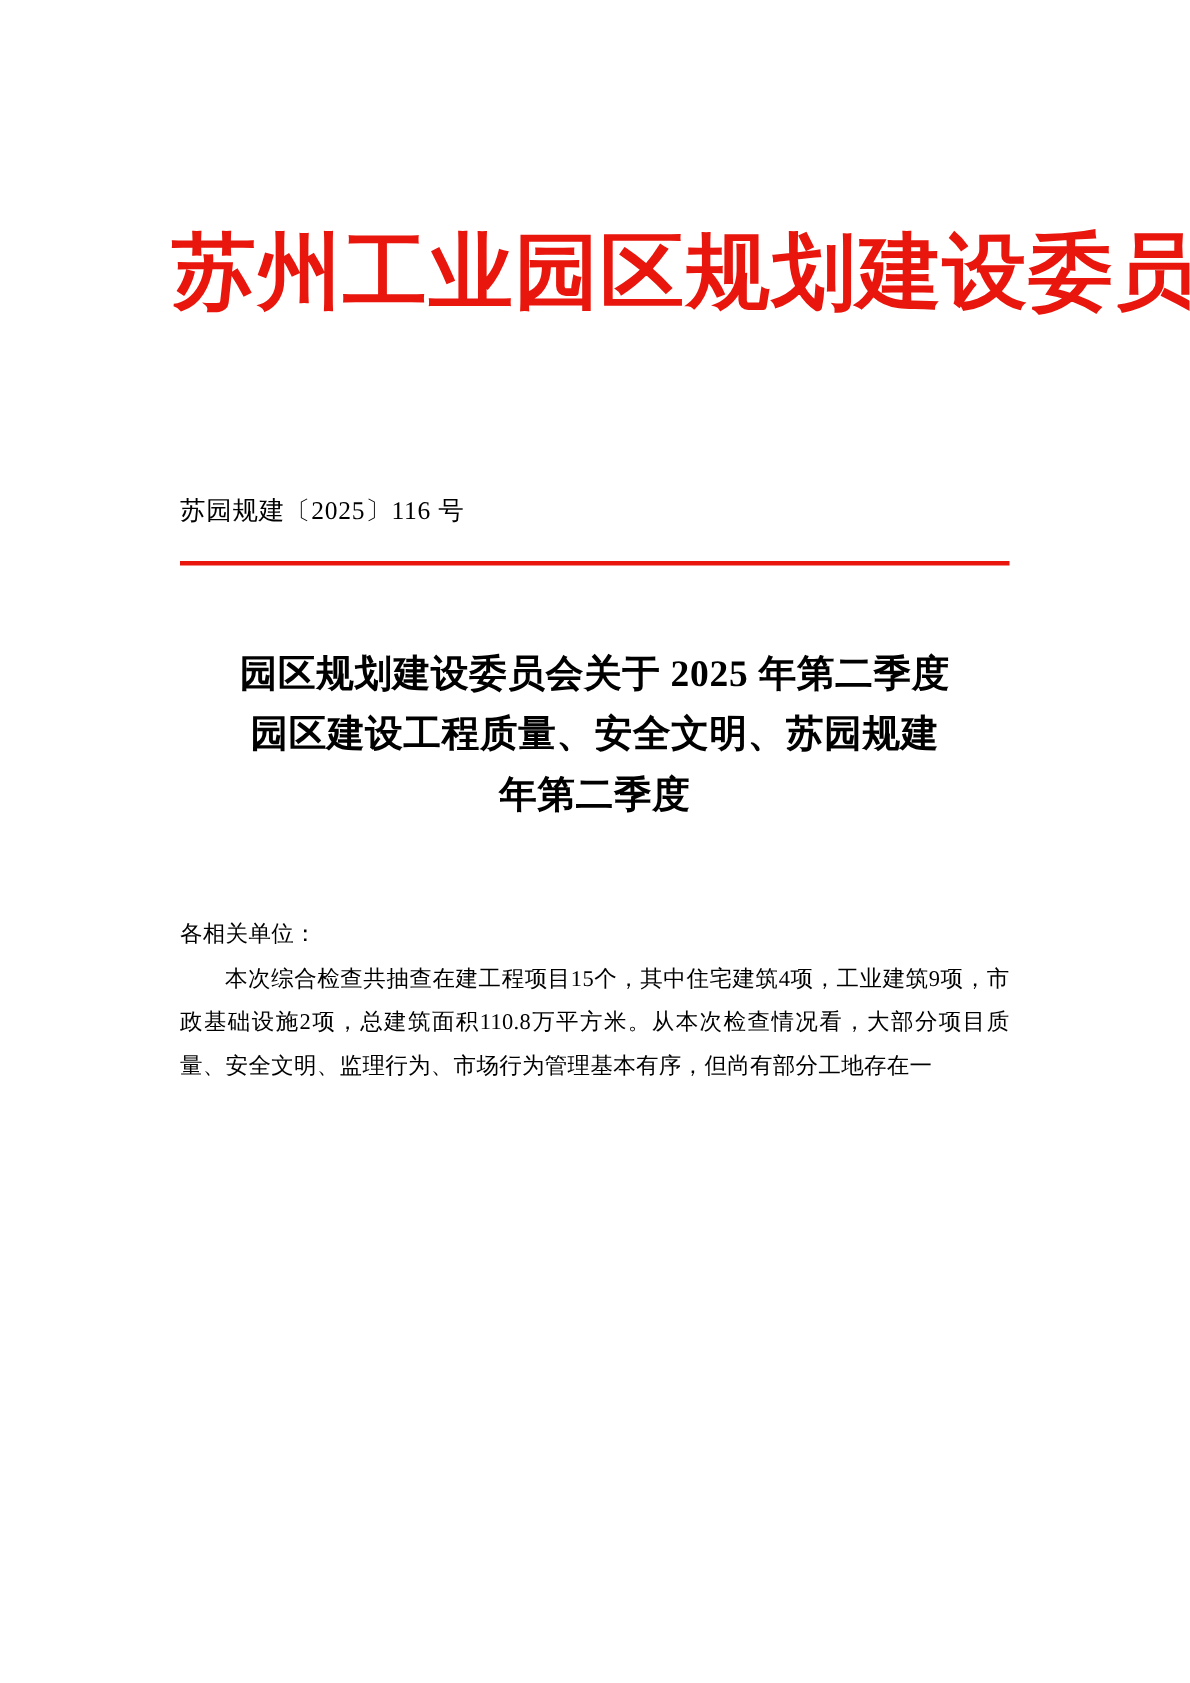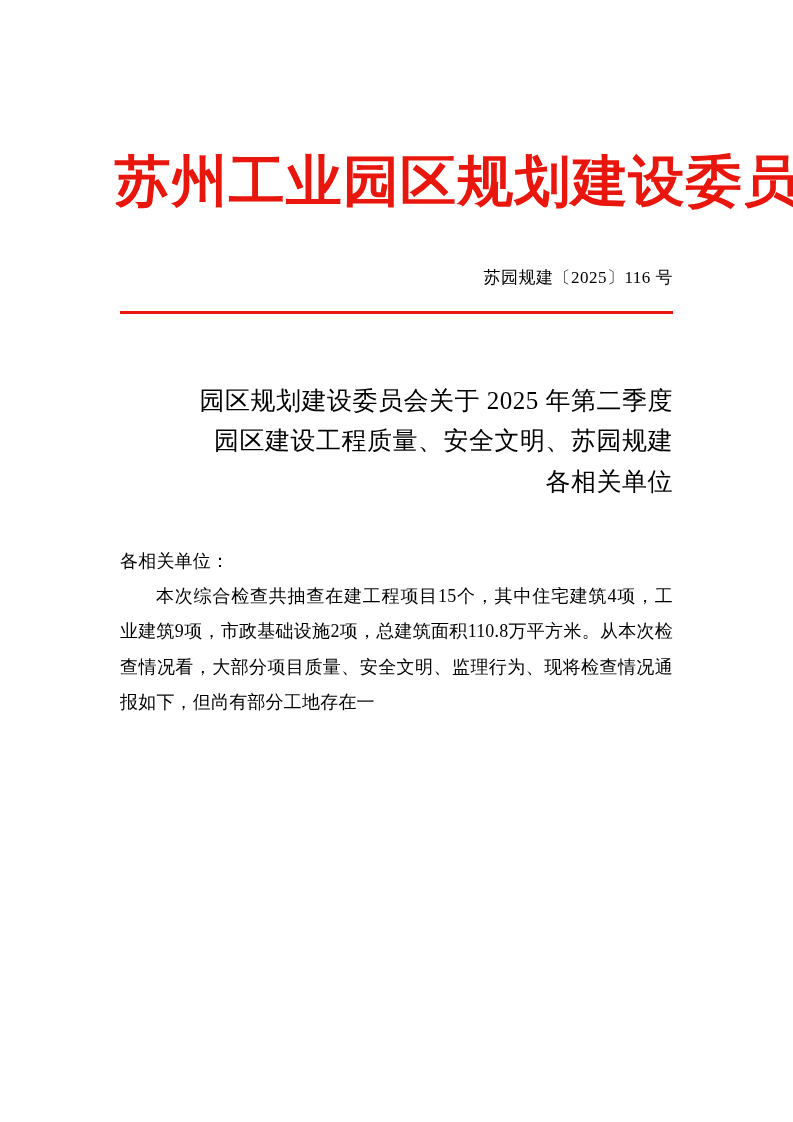--- a/index.html
+++ b/index.html
@@ -27,46 +27,46 @@
     color: #e8160c;
     font-family: "Liberation Serif", "DejaVu Serif", serif;
     font-weight: bold;
     font-size: 55px;
     letter-spacing: 1px;
     line-height: 1.15;
     white-space: nowrap;
     transform: scaleX(1.02);
   }
   .doc-number {
-    margin-top: 53px;
-    text-align: right;
+    margin-top: 116px;
+    text-align: left;
     font-size: 17px;
     letter-spacing: 0.5px;
     color: #000;
   }
   .red-rule {
     margin-top: 22px;
     height: 2.5px;
     background: #e8160c;
     width: 100%;
   }
   .main-title {
-    margin-top: 67px;
-    text-align: right;
+    margin-top: 53px;
+    text-align: center;
     font-size: 25px;
-    font-weight: normal;
+    font-weight: bold;
     line-height: 1.62;
     letter-spacing: 0.5px;
   }
   .main-title .line {
     display: block;
   }
   .body-text {
-    margin-top: 42px;
-    font-size: 18px;
+    margin-top: 58px;
+    font-size: 15px;
     line-height: 1.95;
     letter-spacing: 0.2px;
     text-align: justify;
   }
   .body-text p {
     margin: 0;
   }
   .indent {
     text-indent: 2em;
   }
@@ -82,21 +82,21 @@
 
   <div class="doc-title">苏州工业园区规划建设委员会文件</div>
 
   <div class="doc-number">苏园规建〔2025〕116 号</div>
 
   <div class="red-rule"></div>
 
   <div class="main-title">
     <span class="line">园区规划建设委员会关于 2025 年第二季度</span>
     <span class="line">园区建设工程质量、安全文明、苏园规建</span>
-    <span class="line">各相关单位</span>
+    <span class="line">年第二季度</span>
   </div>
 
   <div class="body-text">
     <p>各相关单位：</p>
-    <p class="indent">本次综合检查共抽查在建工程项目15个，其中住宅建筑4项，工业建筑9项，市政基础设施2项，总建筑面积110.8万平方米。从本次检查情况看，大部分项目质量、安全文明、监理行为、现将检查情况通报如下，但尚有部分工地存在一</p>
+    <p class="indent">本次综合检查共抽查在建工程项目15个，其中住宅建筑4项，工业建筑9项，市政基础设施2项，总建筑面积110.8万平方米。从本次检查情况看，大部分项目质量、安全文明、监理行为、市场行为管理基本有序，但尚有部分工地存在一</p>
   </div>
 
 </div>
 
 </body></html>

